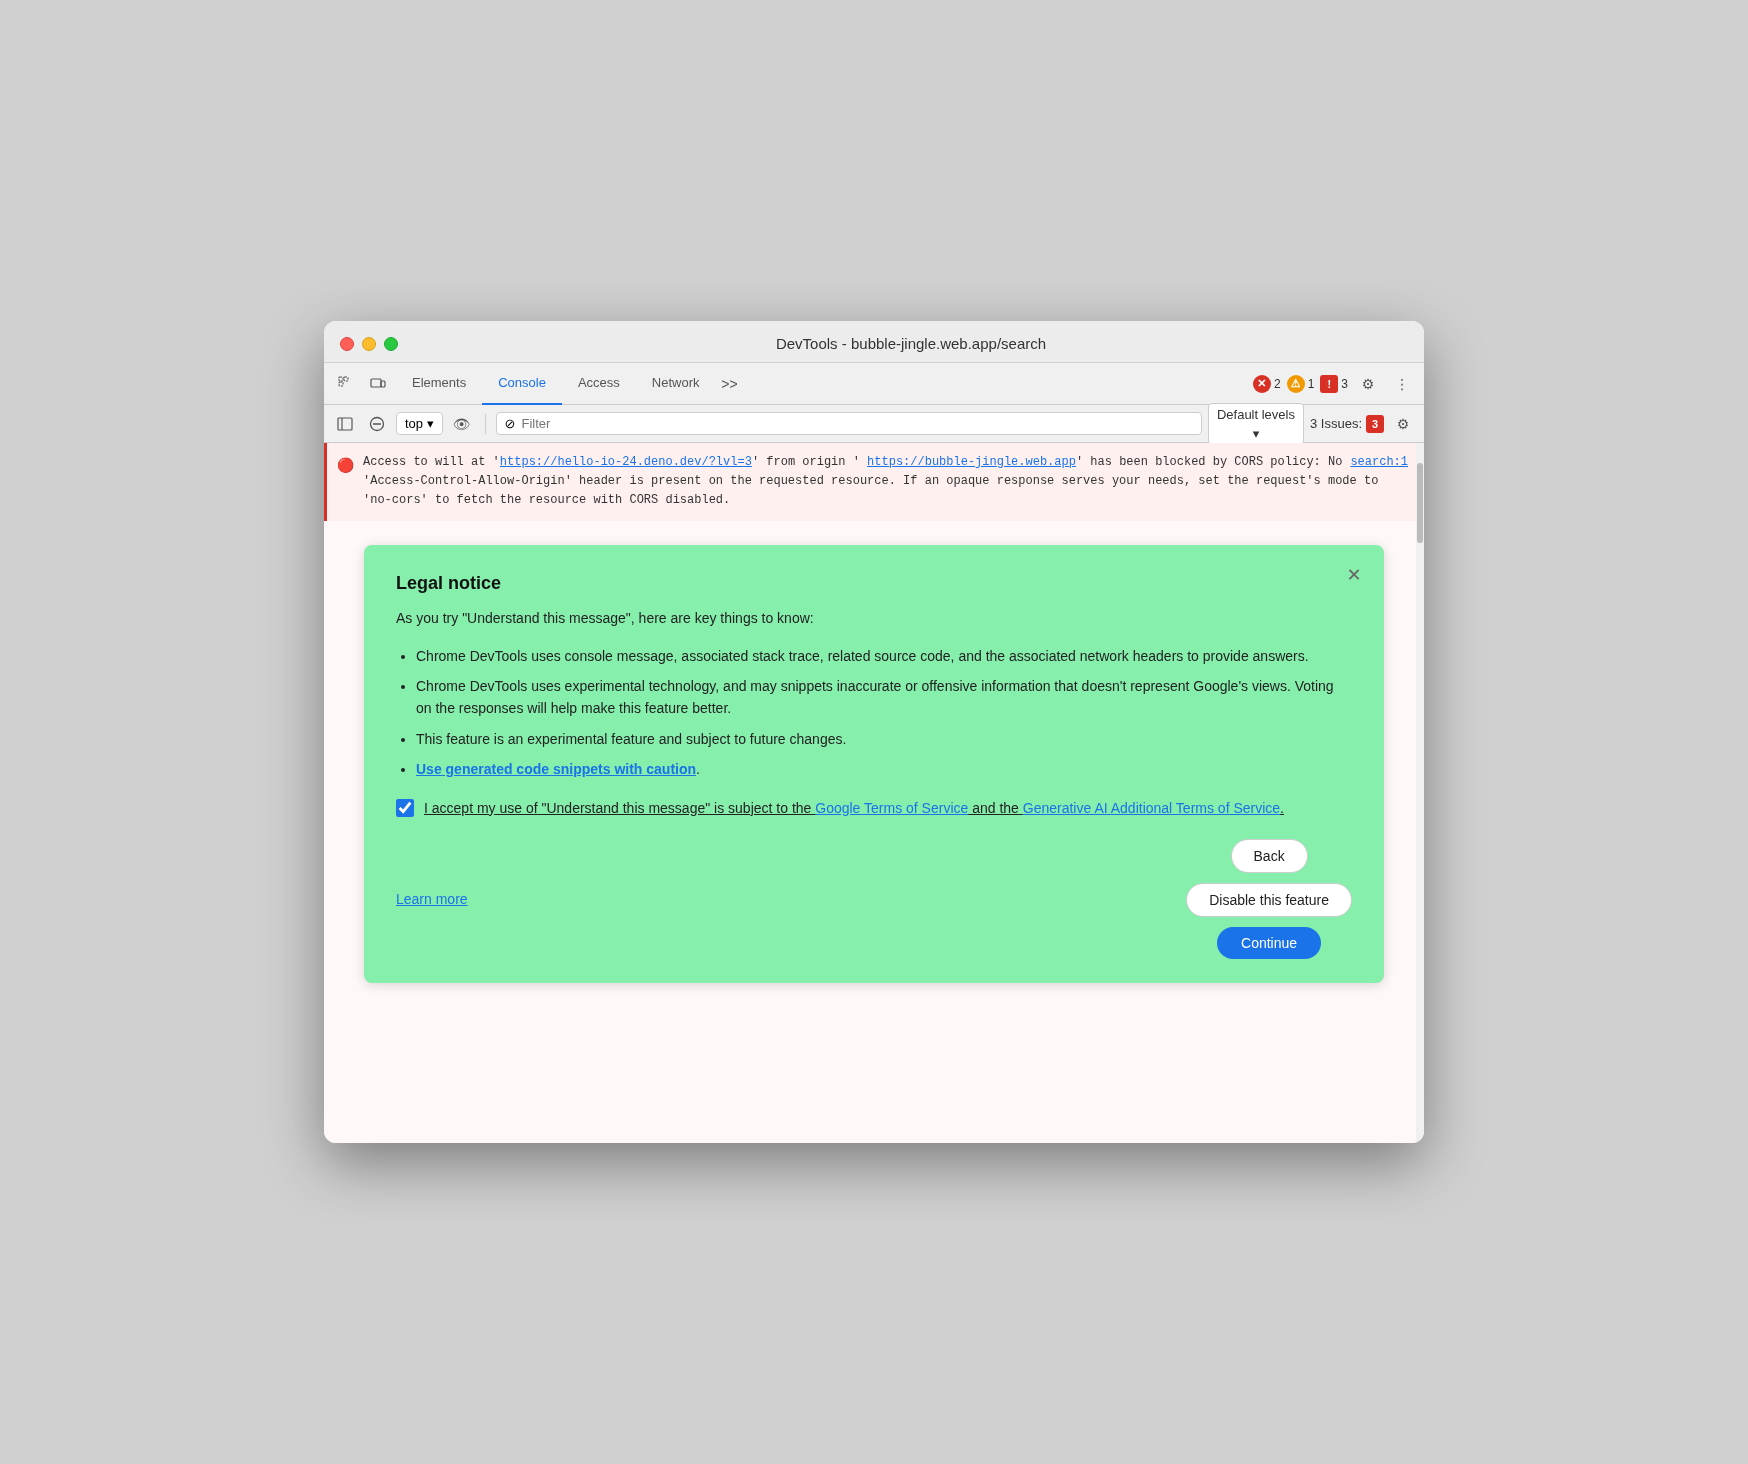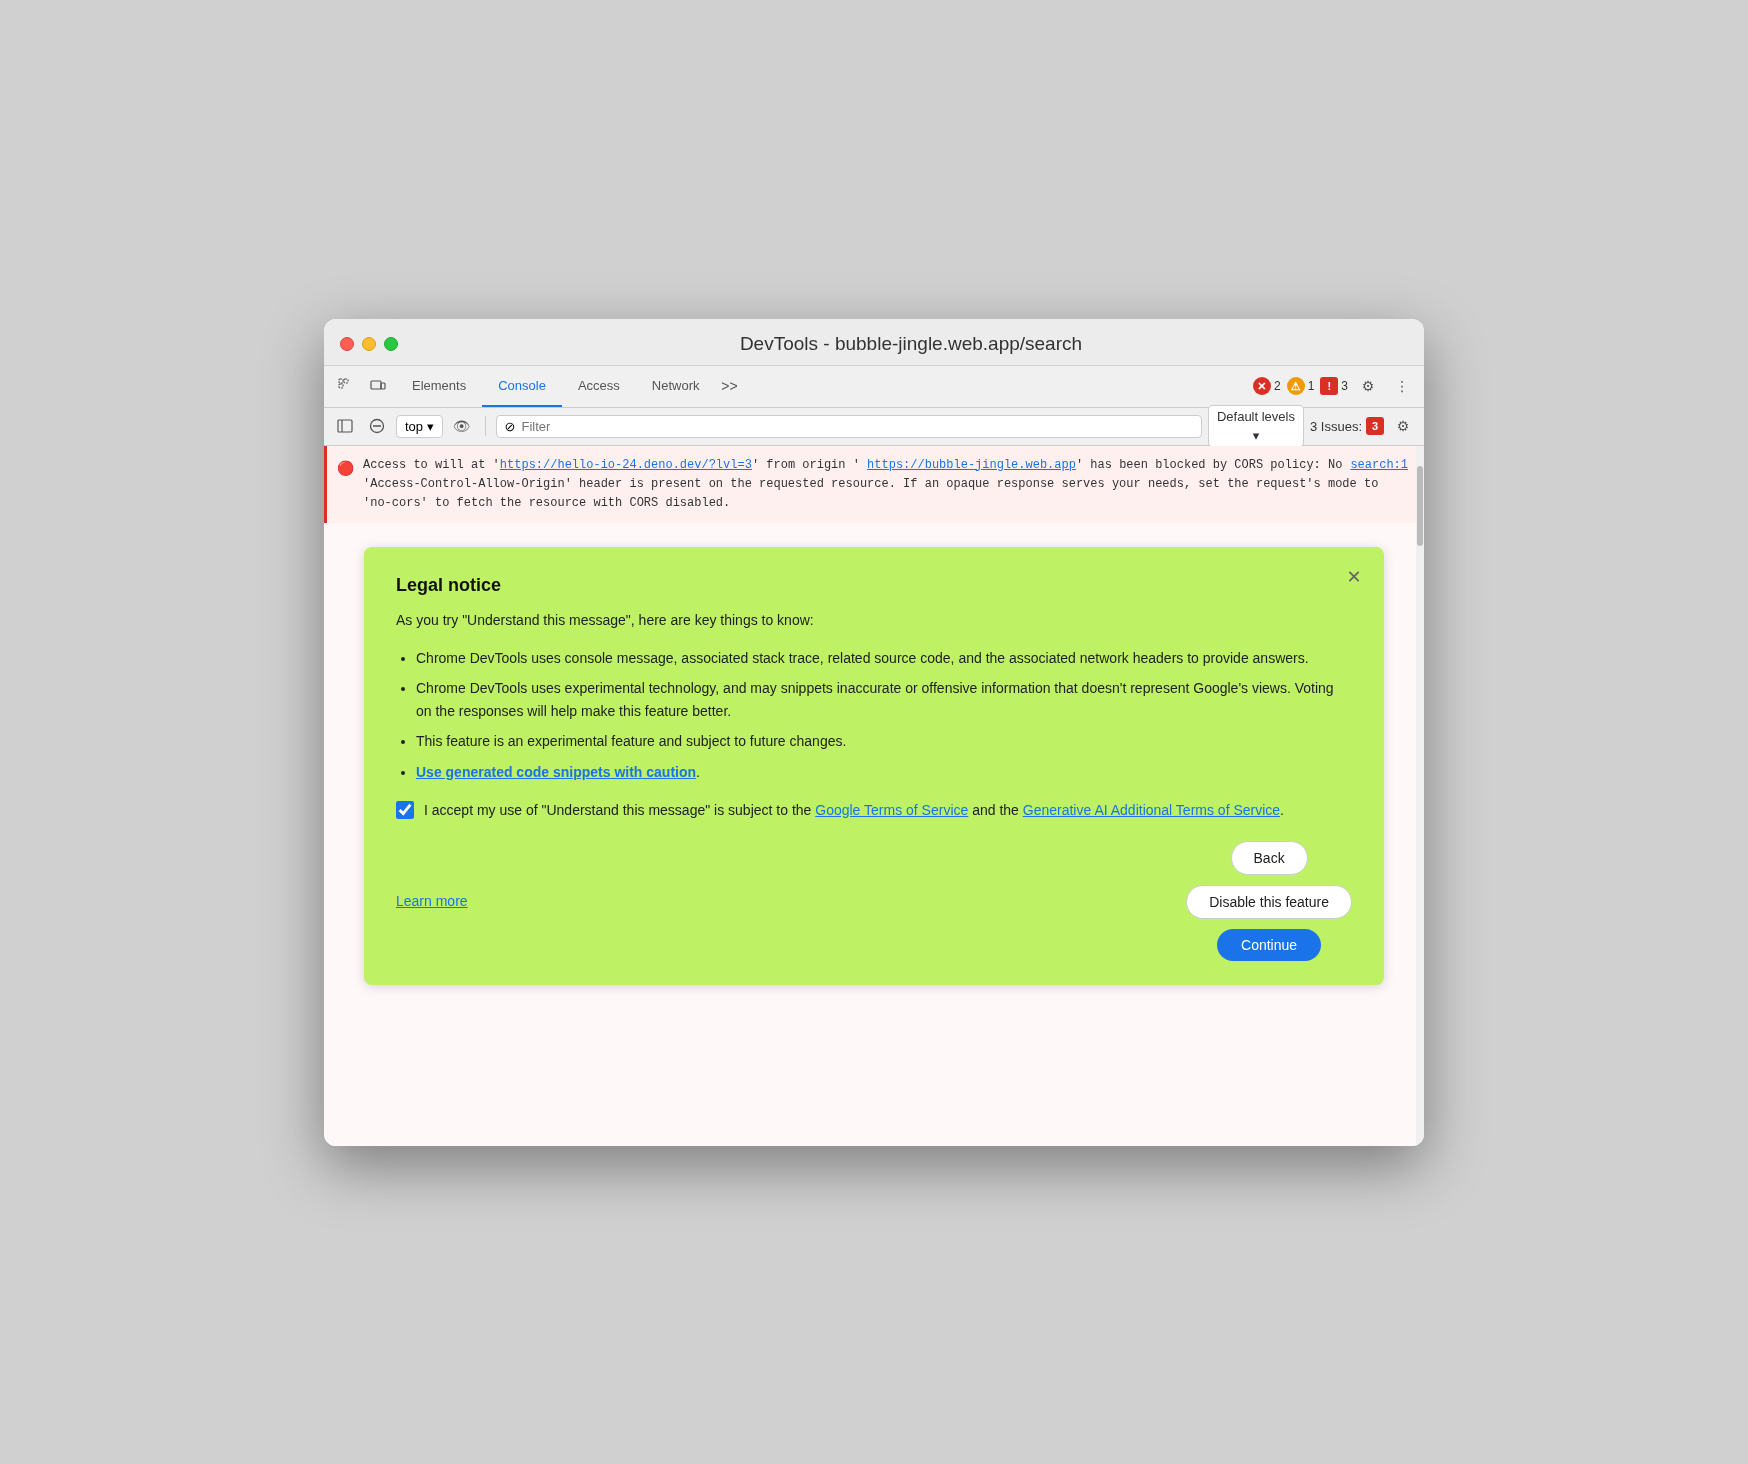--- a/index.html
+++ b/index.html
@@ -36,21 +36,21 @@
       width: 14px;
       height: 14px;
       border-radius: 50%;
     }
     .tl-close { background: #ff5f57; border: 1px solid #e0443e; }
     .tl-minimize { background: #febc2e; border: 1px solid #d4a017; }
     .tl-maximize { background: #28c840; border: 1px solid #1eaa35; }
     .window-title {
       flex: 1;
       text-align: center;
-      font-size: 19px;
+      font-size: 15px;
       color: #333;
       font-weight: 500;
     }
     
     .devtools-toolbar {
       background: #f0f0f0;
       border-bottom: 1px solid #ccc;
       display: flex;
       align-items: center;
       padding: 0 8px;
@@ -242,21 +242,21 @@
       text-decoration: underline;
     }
     .error-source-link {
       float: right;
       color: #1a73e8;
       text-decoration: underline;
       font-size: 12px;
     }
     
     .legal-notice {
-      background: #bef264;
+      background: #86efac;
       border-radius: 8px;
       margin: 24px 40px;
       padding: 28px 32px 24px 32px;
       box-shadow: 0 2px 12px rgba(0,0,0,0.15);
       position: relative;
     }
     .legal-title {
       font-size: 18px;
       font-weight: 600;
       color: #111;
@@ -300,20 +300,21 @@
       font-weight: 600;
     }
     .checkbox-row {
       display: flex;
       align-items: flex-start;
       gap: 10px;
       margin-bottom: 20px;
       font-size: 14px;
       color: #222;
       line-height: 1.6;
+      text-decoration: underline;
     }
     .checkbox-row input[type="checkbox"] {
       width: 18px;
       height: 18px;
       margin-top: 2px;
       accent-color: #1a73e8;
       flex-shrink: 0;
     }
     .checkbox-row a {
       color: #1a73e8;

